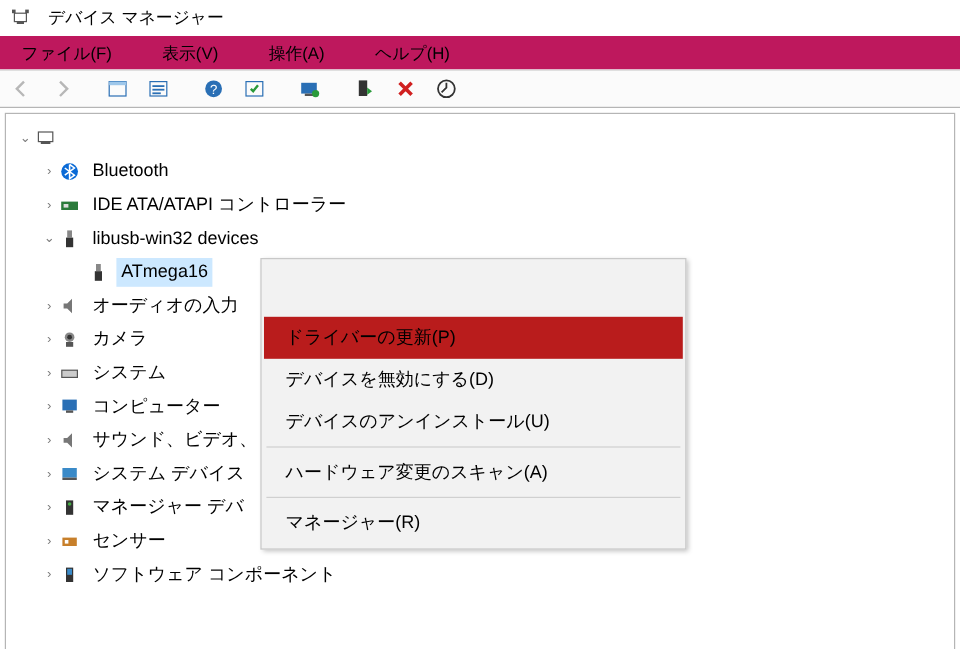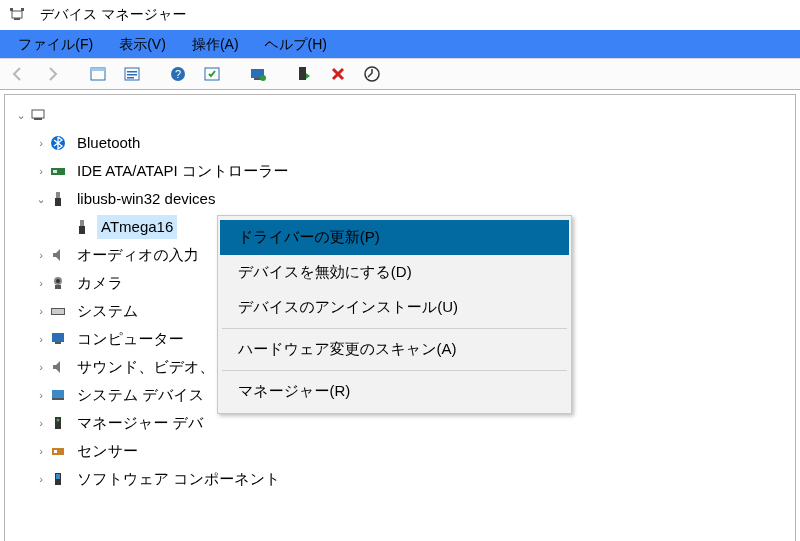--- a/index.html
+++ b/index.html
@@ -20,22 +20,22 @@
     padding: 0 8px;
     gap: 8px;
     background: #fff;
   }
   .titlebar .title { font-size: 14px; }
   .menubar {
     display: flex;
     align-items: center;
     height: 28px;
     padding: 2px 6px 0 6px;
-    gap: 2px;
-    background: #3b82f6;
+    gap: 18px;
+    background: #be185d;
   }
   .menuitem {
     padding: 4px 12px;
     font-size: 14px;
   }
   .toolbar {
     display: flex;
     align-items: center;
     height: 32px;
     padding: 2px 6px;
@@ -105,21 +105,21 @@
     width: 355px;
     background: #f2f2f2;
     border: 1px solid #c8c8c8;
     box-shadow: 2px 2px 4px rgba(0,0,0,.25);
     padding: 4px 2px;
   }
   .ctxitem {
     padding: 8px 18px;
     font-size: 15px;
   }
-  .ctxitem.hl { background: #0369a1; }
+  .ctxitem.hl { background: #b91c1c; margin-top: 44px; }
   .ctxsep {
     height: 1px;
     background: #d0d0d0;
     margin: 3px 2px;
   }
 </style>
 </head>
 <body>
 
 <div class="titlebar">

